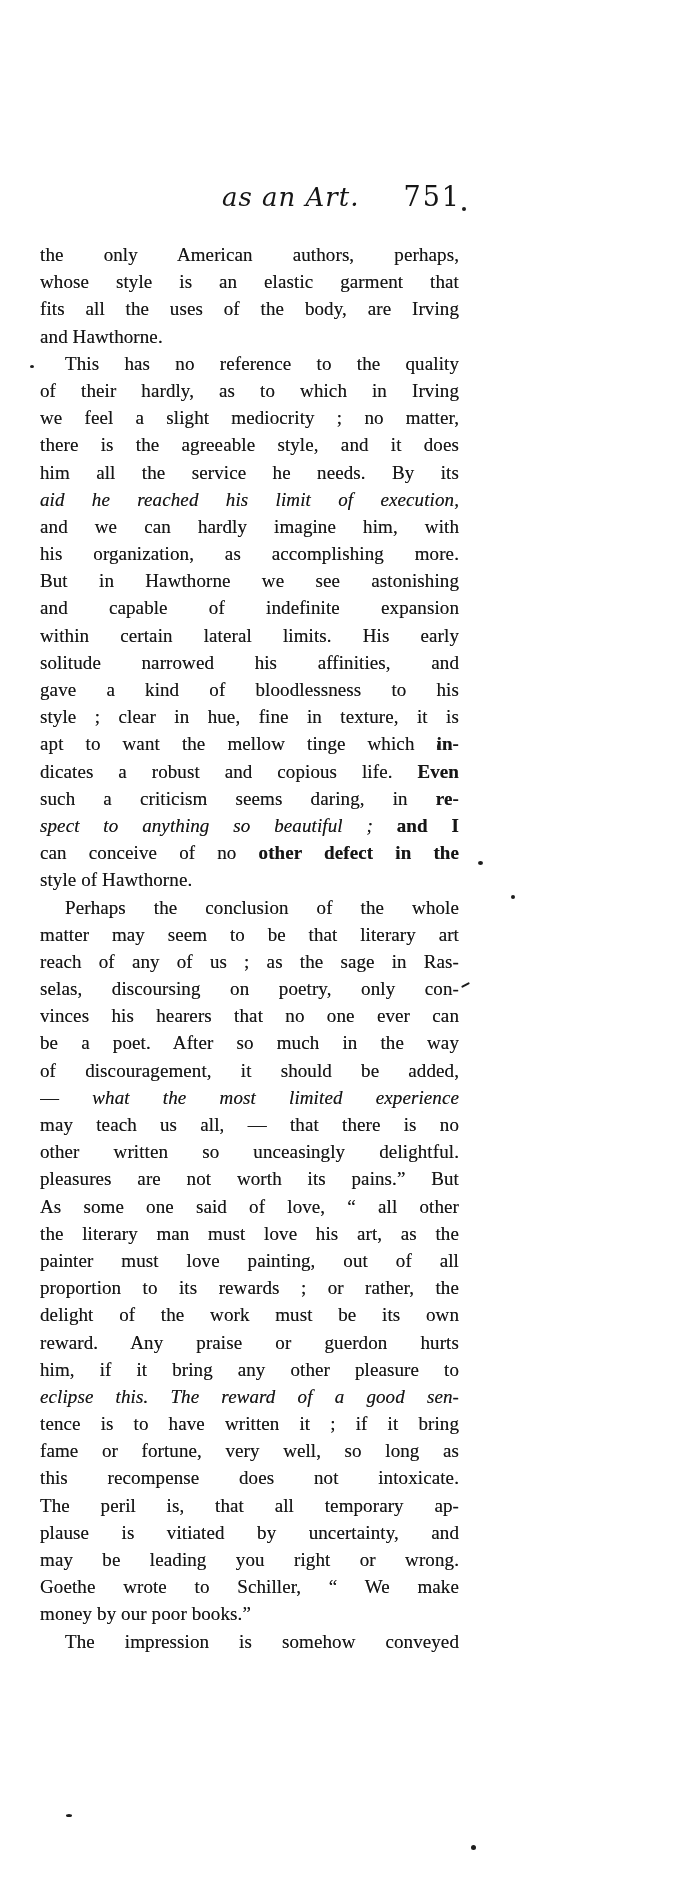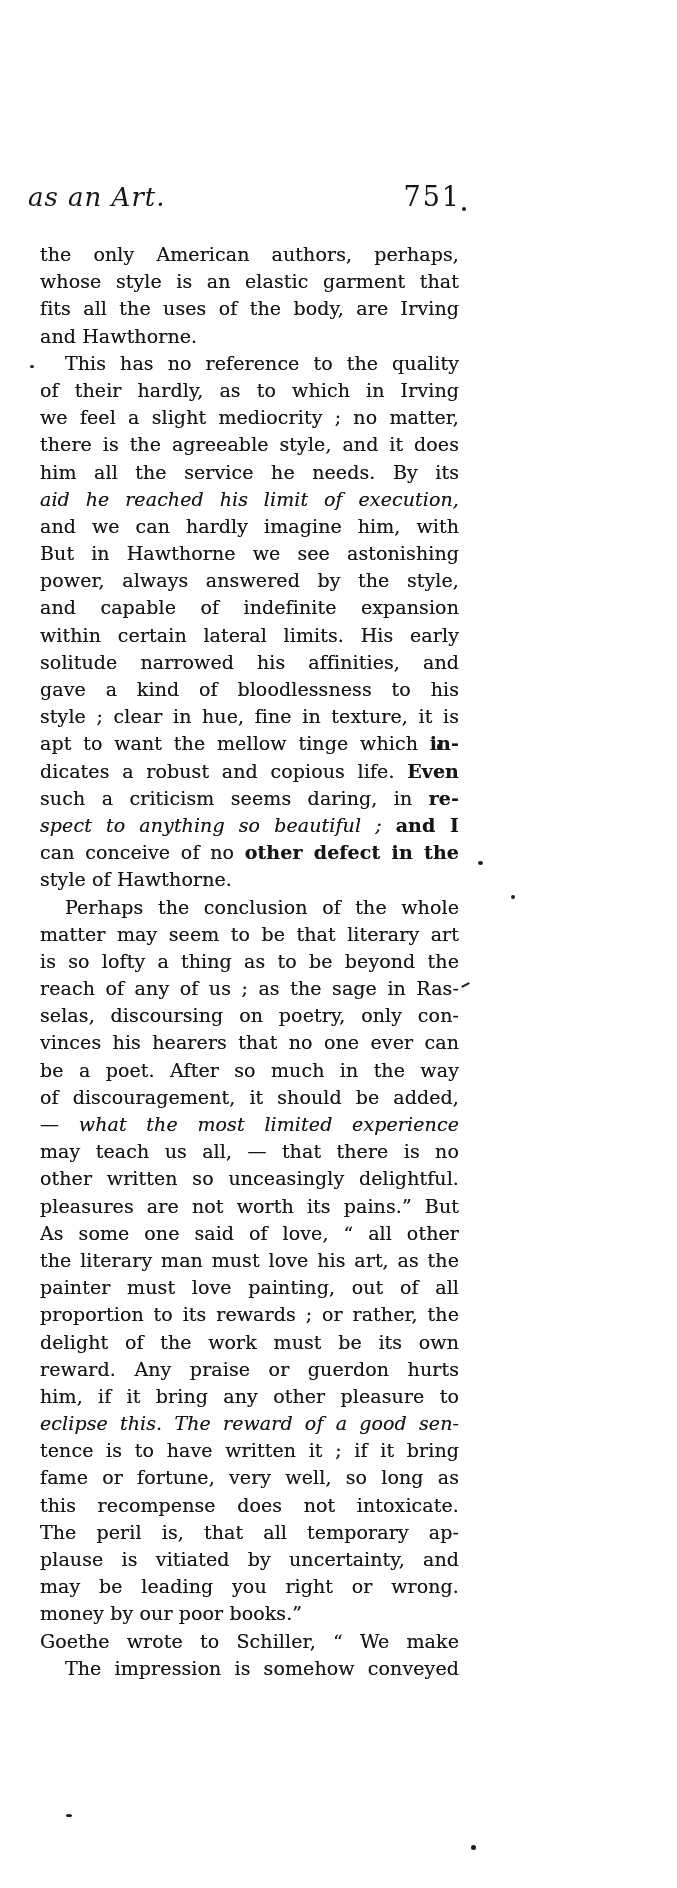--- a/index.html
+++ b/index.html
@@ -11,21 +11,21 @@
     overflow: hidden;
     font-family: "DejaVu Serif", "Liberation Serif", serif;
     color: #161616;
   }
   .header {
     position: absolute;
     left: 28px;
     top: 182px;
     width: 433px;
     display: flex;
-    justify-content: space-between;
+    justify-content: flex-end;
     align-items: flex-end;
   }
   .running-title {
     font-style: italic;
     font-size: 26px;
     line-height: 30px;
     letter-spacing: 1px;
   }
   .page-num {
     font-size: 27px;
@@ -45,21 +45,21 @@
     line-height: 27.2px;
     height: 27.2px;
     overflow: hidden;
     text-align: justify;
     text-align-last: justify;
     letter-spacing: 0.1px;
     text-shadow: 0 0 0.5px rgba(10,10,10,0.55);
     white-space: nowrap;
   }
   
-  .line { white-space: normal; }
+  .line { white-space: normal; font-family: Liberation Serif, serif; }
   .line.no-just { text-align-last: left; }
   .line.indent { text-indent: 25px; }
   .seg-i { font-style: italic; margin-top: 40px; }
   .seg-b { font-weight: bold; }
   .speck { position: absolute; background: #1d1d1d; border-radius: 50%; }
   .speck.bar { border-radius: 1px; }
 </style>
 </head>
 <body>
 
@@ -76,38 +76,37 @@
         <div class="line no-just"><span class="seg-n">and Hawthorne.</span></div>
       </div>
       <div class="paragraph">
         <div class="line indent"><span class="seg-n">This has no reference to the quality</span></div>
         <div class="line"><span class="seg-n">of their hardly, as to which in Irving</span></div>
         <div class="line"><span class="seg-n">we feel a slight mediocrity ; no matter,</span></div>
         <div class="line"><span class="seg-n">there is the agreeable style, and it does</span></div>
         <div class="line"><span class="seg-n">him all the service he needs.  By its</span></div>
         <div class="line"><span class="seg-i">aid he reached his limit of execution,</span></div>
         <div class="line"><span class="seg-n">and we can hardly imagine him, with</span></div>
+        <div class="line"><span class="seg-n">his organization, as accomplishing more.</span></div>
         <div class="line"><span class="seg-n">But in Hawthorne we see astonishing</span></div>
-        <div class="line"><span class="seg-n">power, always answered by the style,</span></div>
         <div class="line"><span class="seg-n">and capable of indefinite expansion</span></div>
         <div class="line"><span class="seg-n">within certain lateral limits.  His early</span></div>
         <div class="line"><span class="seg-n">solitude narrowed his affinities, and</span></div>
         <div class="line"><span class="seg-n">gave a kind of bloodlessness to his</span></div>
         <div class="line"><span class="seg-n">style ; clear in hue, fine in texture, it is</span></div>
         <div class="line"><span class="seg-n">apt to want the mellow tinge which </span><span class="seg-b">in-</span></div>
         <div class="line"><span class="seg-n">dicates a robust and copious life.  </span><span class="seg-b">Even</span></div>
         <div class="line"><span class="seg-n">such a criticism seems daring, in </span><span class="seg-b">re-</span></div>
         <div class="line"><span class="seg-i">spect to anything so beautiful ; </span><span class="seg-b">and I</span></div>
         <div class="line"><span class="seg-n">can conceive of no </span><span class="seg-b">other defect in the</span></div>
         <div class="line no-just"><span class="seg-n">style of Hawthorne.</span></div>
       </div>
       <div class="paragraph">
         <div class="line indent"><span class="seg-n">Perhaps the conclusion of the whole</span></div>
         <div class="line"><span class="seg-n">matter may seem to be that literary art</span></div>
-        <div class="line"><span class="seg-n">is so lofty a thing as to be beyond the</span></div>
         <div class="line"><span class="seg-n">reach of any of us ; as the sage in Ras-</span></div>
         <div class="line"><span class="seg-n">selas, discoursing on poetry, only con-</span></div>
         <div class="line"><span class="seg-n">vinces his hearers that no one ever can</span></div>
         <div class="line"><span class="seg-n">be a poet.  After so much in the way</span></div>
         <div class="line"><span class="seg-n">of discouragement, it should be added,</span></div>
         <div class="line"><span class="seg-n">— </span><span class="seg-i">what the most limited experience</span></div>
         <div class="line"><span class="seg-n">may teach us all, — that there is no</span></div>
         <div class="line"><span class="seg-n">other written so unceasingly delightful.</span></div>
         <div class="line"><span class="seg-n">pleasures are not worth its pains.”  But</span></div>
         <div class="line"><span class="seg-n">As some one said of love, “ all other</span></div>
@@ -117,22 +116,22 @@
         <div class="line"><span class="seg-n">delight of the work must be its own</span></div>
         <div class="line"><span class="seg-n">reward.  Any praise or guerdon hurts</span></div>
         <div class="line"><span class="seg-n">him, if it bring any other pleasure to</span></div>
         <div class="line"><span class="seg-i">eclipse this.  The reward of a good sen-</span></div>
         <div class="line"><span class="seg-n">tence is to have written it ; if it bring</span></div>
         <div class="line"><span class="seg-n">fame or fortune, very well, so long as</span></div>
         <div class="line"><span class="seg-n">this recompense does not intoxicate.</span></div>
         <div class="line"><span class="seg-n">The peril is, that all temporary ap-</span></div>
         <div class="line"><span class="seg-n">plause is vitiated by uncertainty, and</span></div>
         <div class="line"><span class="seg-n">may be leading you right or wrong.</span></div>
+        <div class="line"><span class="seg-n">Goethe wrote to Schiller, “ We make</span></div>
         <div class="line no-just"><span class="seg-n">money by our poor books.”</span></div>
-        <div class="line"><span class="seg-n">Goethe wrote to Schiller, “ We make</span></div>
       </div>
       <div class="paragraph">
         <div class="line indent"><span class="seg-n">The impression is somehow conveyed</span></div>
       </div>
     </div>
 <div class="speck" style="left: 462px; top: 207px; width: 4px; height: 4px;"></div>
     <div class="speck" style="left: 30px; top: 365px; width: 4px; height: 3px;"></div>
     <div class="speck" style="left: 437px; top: 744px; width: 3px; height: 6px;"></div>
     <div class="speck" style="left: 478px; top: 861px; width: 5px; height: 4px;"></div>
     <div class="speck" style="left: 511px; top: 895px; width: 4px; height: 4px;"></div>

